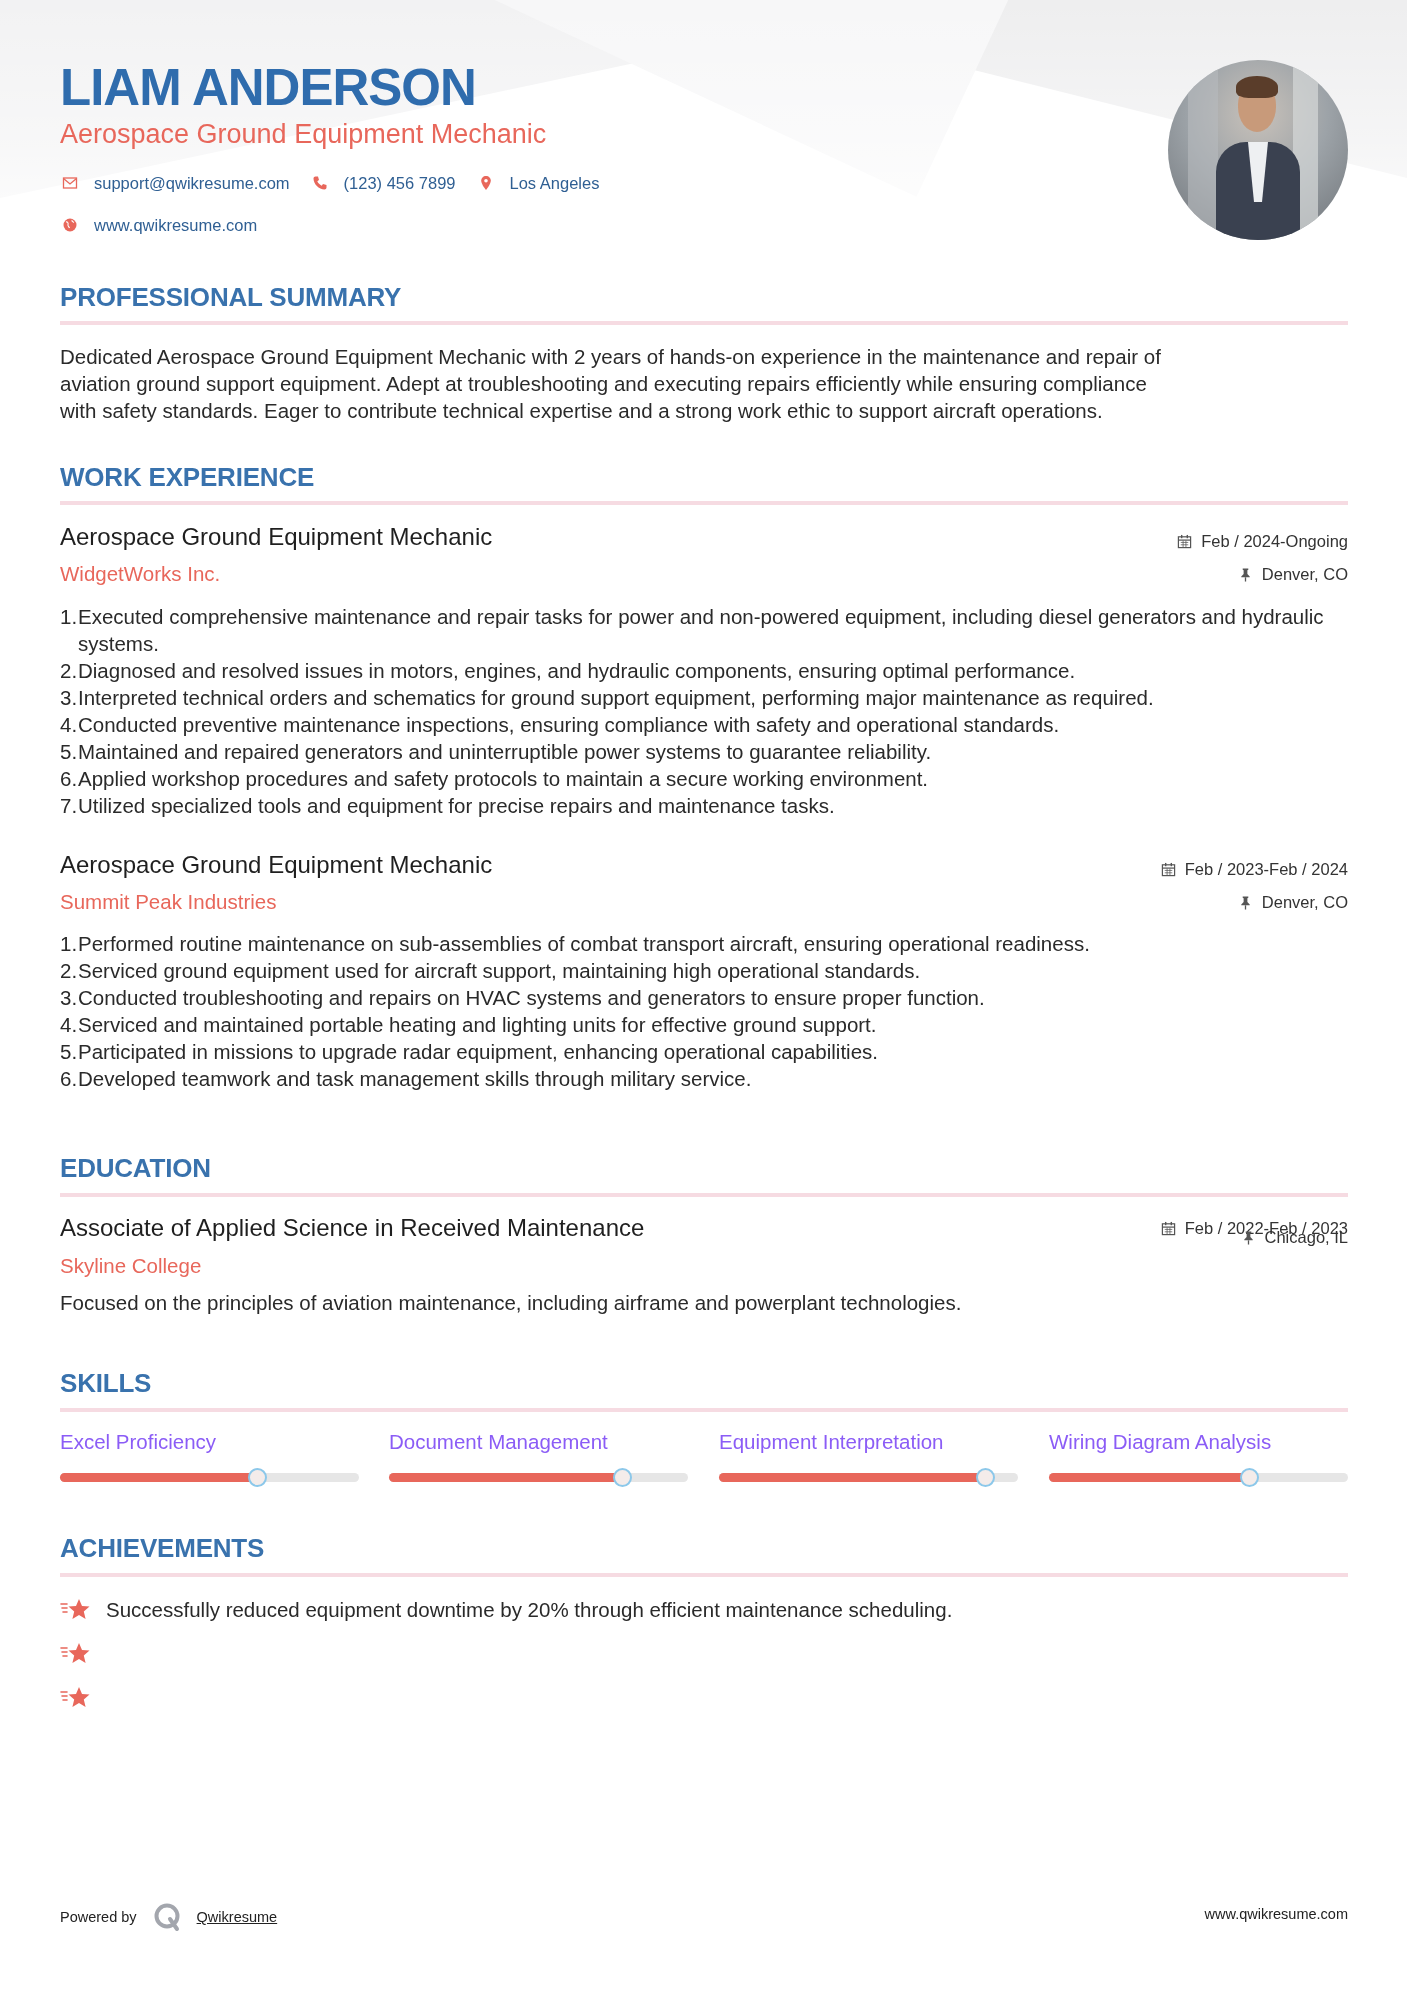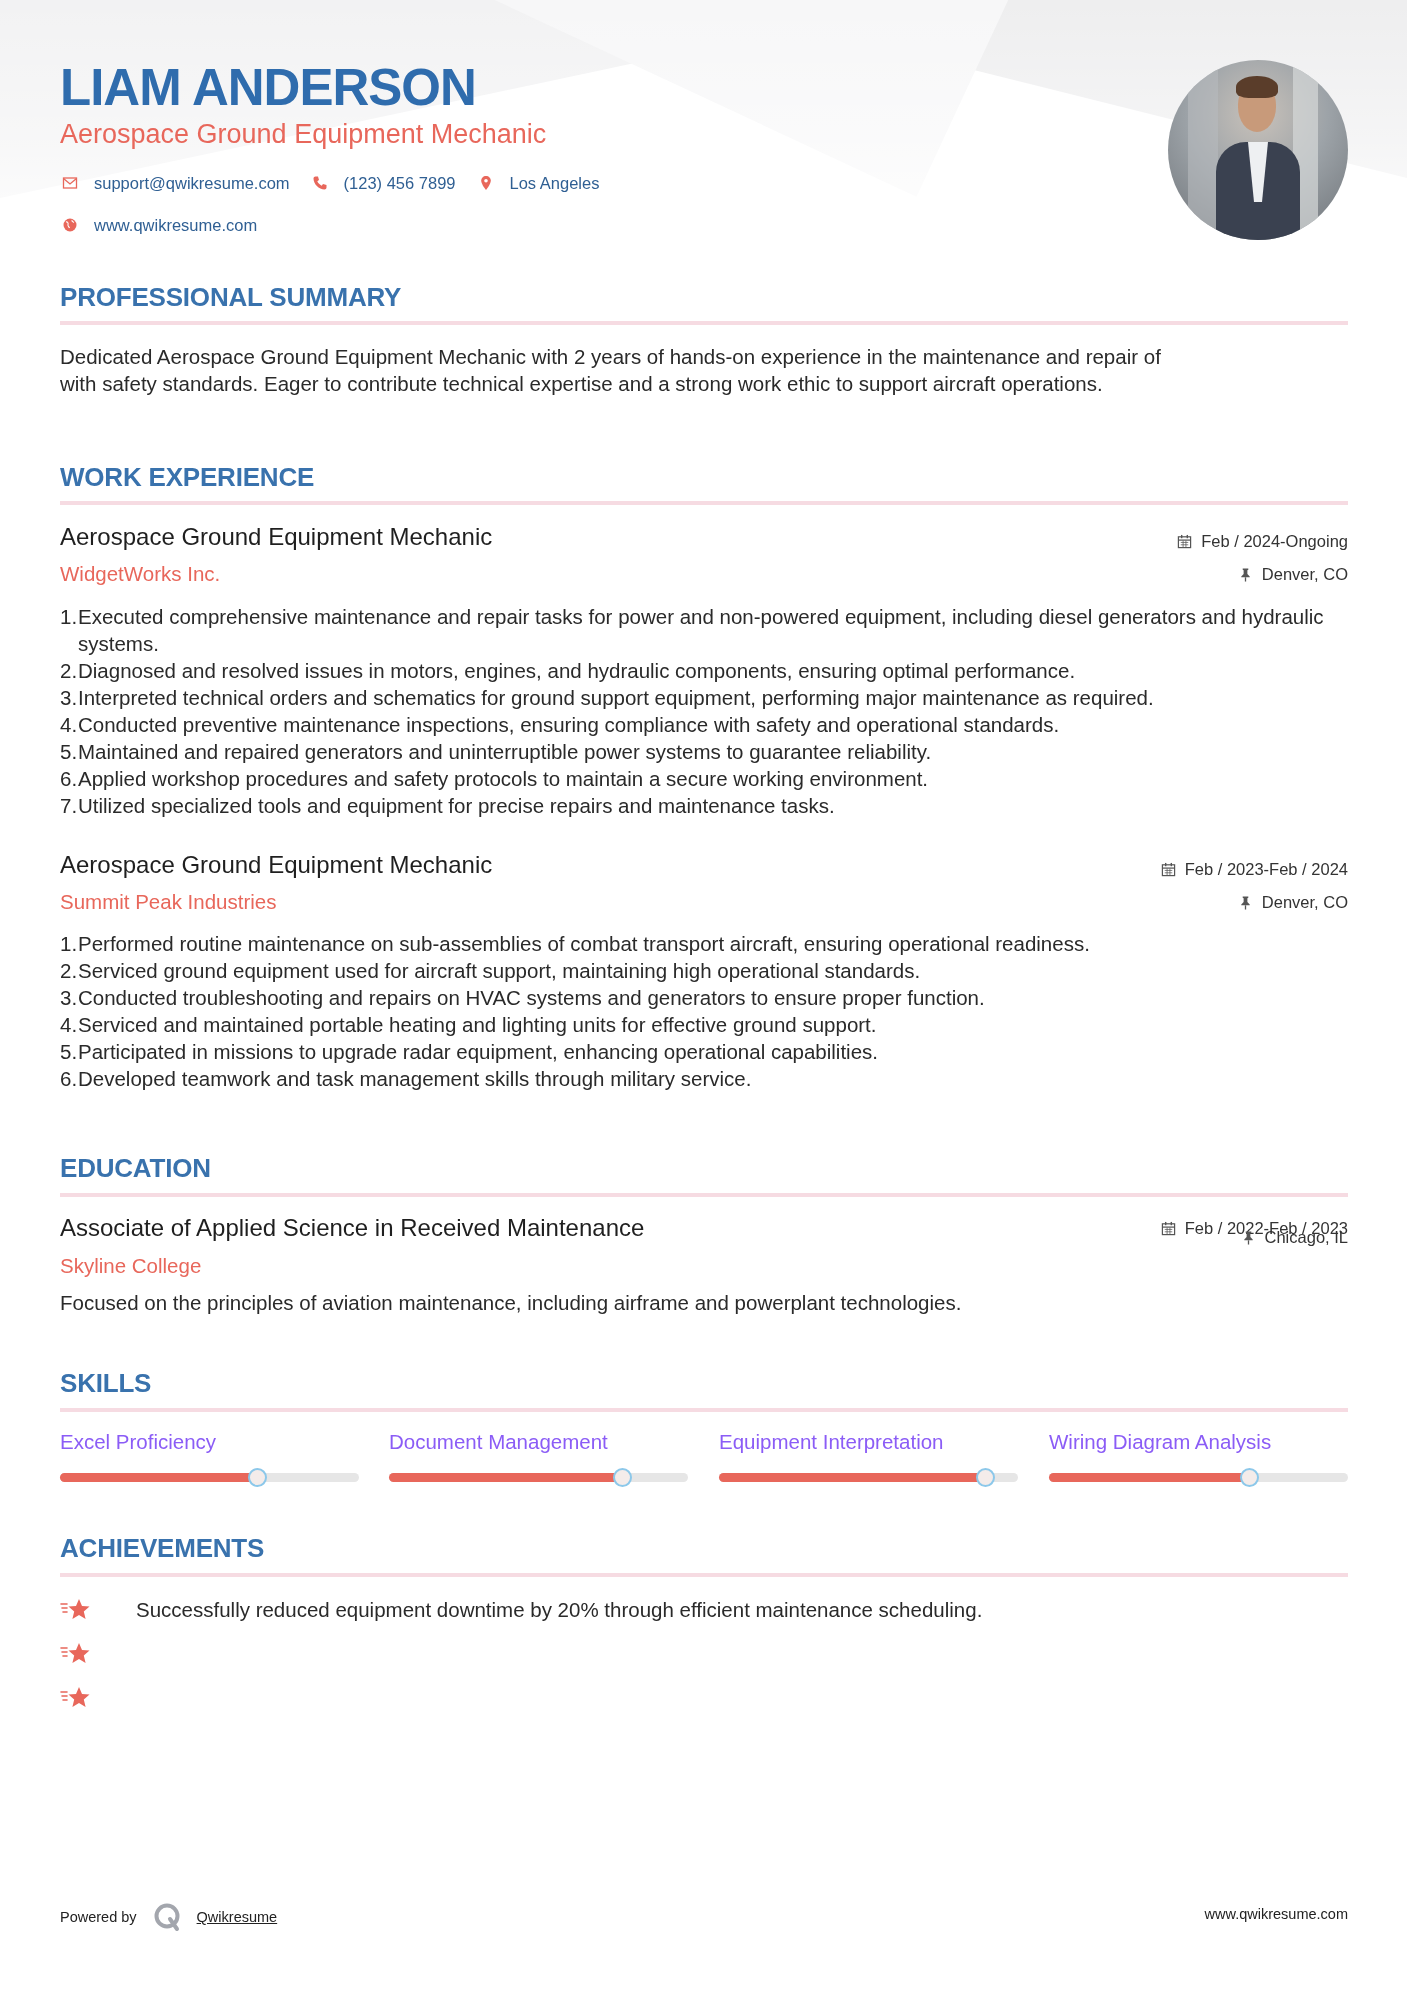--- a/index.html
+++ b/index.html
@@ -48,21 +48,21 @@
   .bullets li { display: flex; }
   .bullets .num { width: 18px; flex: 0 0 18px; }
   .bullets .txt { flex: 1; }
 
   .skill { position: absolute; width: 299px; }
   .skill-label { position: absolute; left: 0; top: 0; font-size: 20.5px; color: #8b5cf6; white-space: nowrap; }
   .skill-track { position: absolute; left: 0; top: 43px; width: 299px; height: 9px; border-radius: 5px; background: #e6e6e6; }
   .skill-fill { position: absolute; left: 0; top: 0; height: 9px; border-radius: 5px; background: #e8675b; }
   .skill-knob { position: absolute; top: -5px; width: 19px; height: 19px; margin-left: -9px; border-radius: 50%; background: #f4ecea; border: 2.5px solid #8cc8ea; }
 
-  .ach { position: absolute; left: 0; display: flex; align-items: center; font-size: 20.5px; color: #2a2a2a; white-space: nowrap; gap: 30px; }
+  .ach { position: absolute; left: 0; display: flex; align-items: center; font-size: 20.5px; color: #2a2a2a; white-space: nowrap; }
   .ach-icon { width: 32px; height: 28px; margin-right: 14px; position: relative; }
 
   .footer-left { position: absolute; left: 0; top: 1902px; display: flex; align-items: center; font-size: 14.5px; color: #222; }
   .footer-left .q-logo { width: 30px; height: 30px; margin: 0 14px 0 16px; }
   .footer-left .q-link { color: #222; text-decoration: underline; text-align: center; }
   .footer-right { position: absolute; right: 0; top: 1906px; font-size: 14.5px; color: #222; }
 </style>
 </head>
 <body>
 
@@ -125,20 +125,21 @@
     <div class="body"></div>
       <div class="shirt"></div>
     <div class="head"></div>
       <div class="hair"></div>
   </div>
 
   <div class="section-title" style="top:282px;">PROFESSIONAL SUMMARY</div>
   <div class="section-rule" style="top:321px;"></div>
   <div class="para" style="top:343px;">
     <div>Dedicated Aerospace Ground Equipment Mechanic with 2 years of hands-on experience in the maintenance and repair of</div>
+    <div>aviation ground support equipment. Adept at troubleshooting and executing repairs efficiently while ensuring compliance</div>
     <div>with safety standards. Eager to contribute technical expertise and a strong work ethic to support aircraft operations.</div>
   </div>
 
   <div class="section-title" style="top:462px;">WORK EXPERIENCE</div>
   <div class="section-rule" style="top:501px;"></div>
 
   <div class="entry-title" style="top:523px;">Aerospace Ground Equipment Mechanic</div>
   <div class="entry-org" style="top:562px;">WidgetWorks Inc.</div>
   <div class="meta" style="top:532px;">
     <span class="m-icon">

